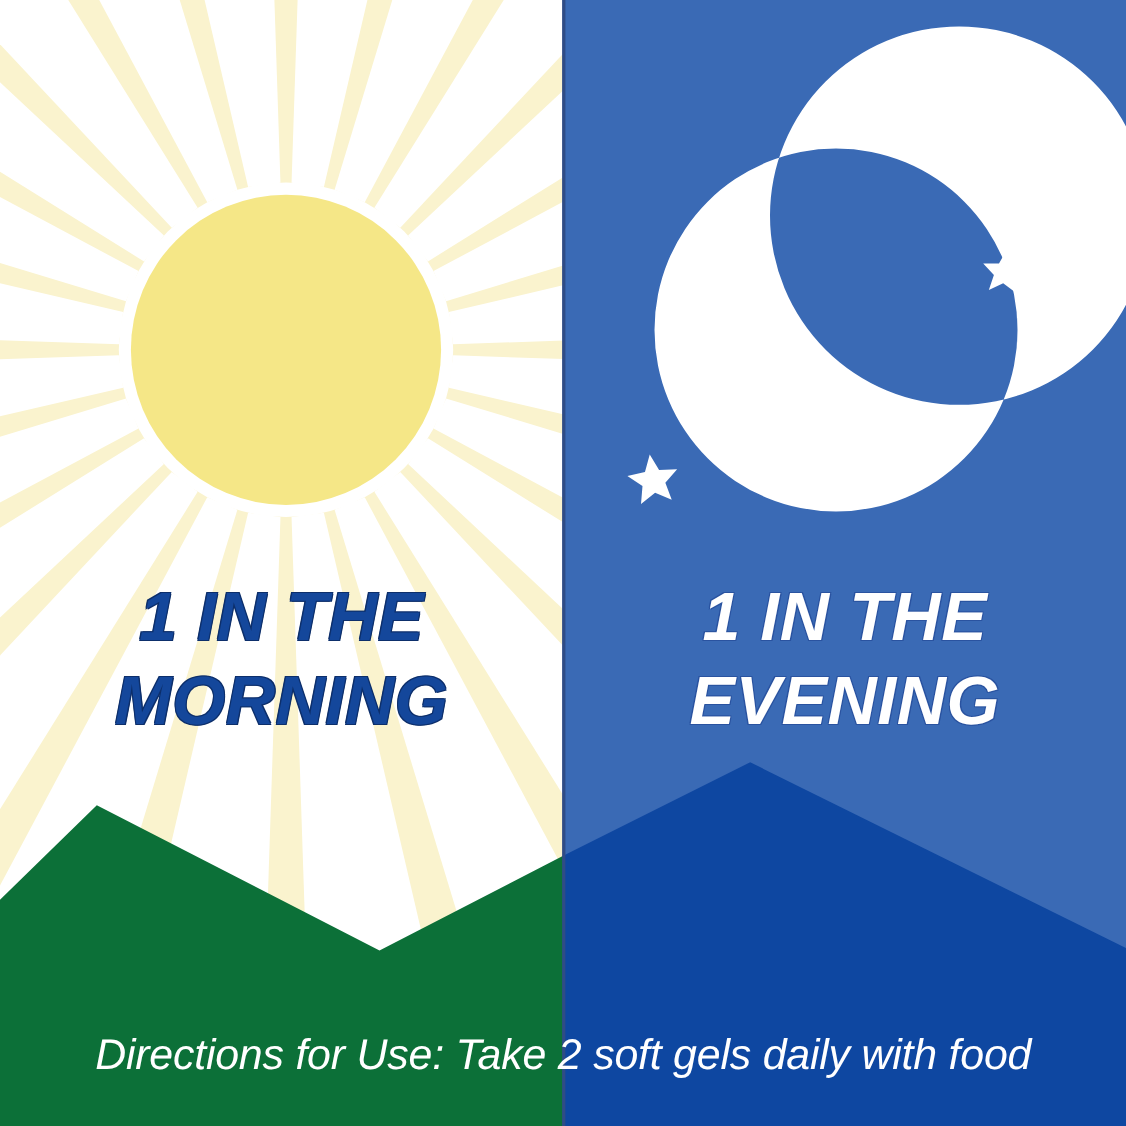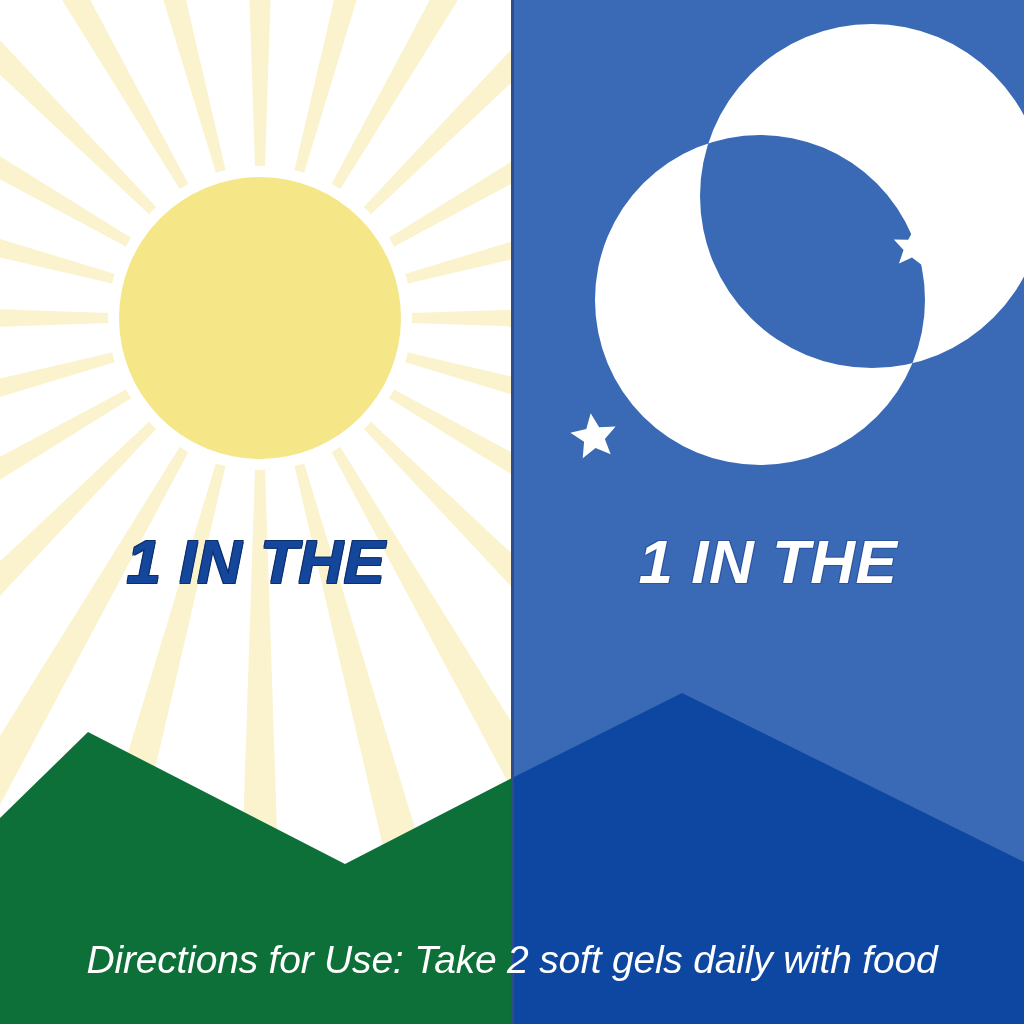--- a/index.html
+++ b/index.html
@@ -136,21 +136,23 @@
       <polygon id="star-1" points="915.20,227.12 919.46,240.82 933.54,243.63 921.82,251.93 923.50,266.19 911.99,257.61 898.95,263.61 903.55,250.01 893.82,239.46 908.17,239.63" fill="#FFFFFF"></polygon>
       <polygon id="star-2" points="590.66,413.23 599.18,427.25 615.57,426.48 604.87,438.92 610.67,454.26 595.54,447.93 582.73,458.19 584.08,441.84 570.36,432.83 586.33,429.06" fill="#FFFFFF"></polygon>
       <polygon id="evening-mountain" points="512,778 682,693 1024,862 1024,1024 512,1024" fill="#0E47A1"></polygon>
     </g>
 
     <rect id="divider-line" y="0" height="1024" x="511" width="3" fill="#2F4C86"></rect>
   </svg>
 
   <div class="overlay-text" id="morning-heading">
     <span class="l1">1 IN THE</span>
+    <span class="l2">MORNING</span>
   </div>
 
   <div class="overlay-text" id="evening-heading">
     <span class="l1">1 IN THE</span>
+    <span class="l2">EVENING</span>
   </div>
 
   <div class="overlay-text" id="directions">Directions for Use: Take 2 soft gels daily with food</div>
 
 </div>
 
 </body></html>

